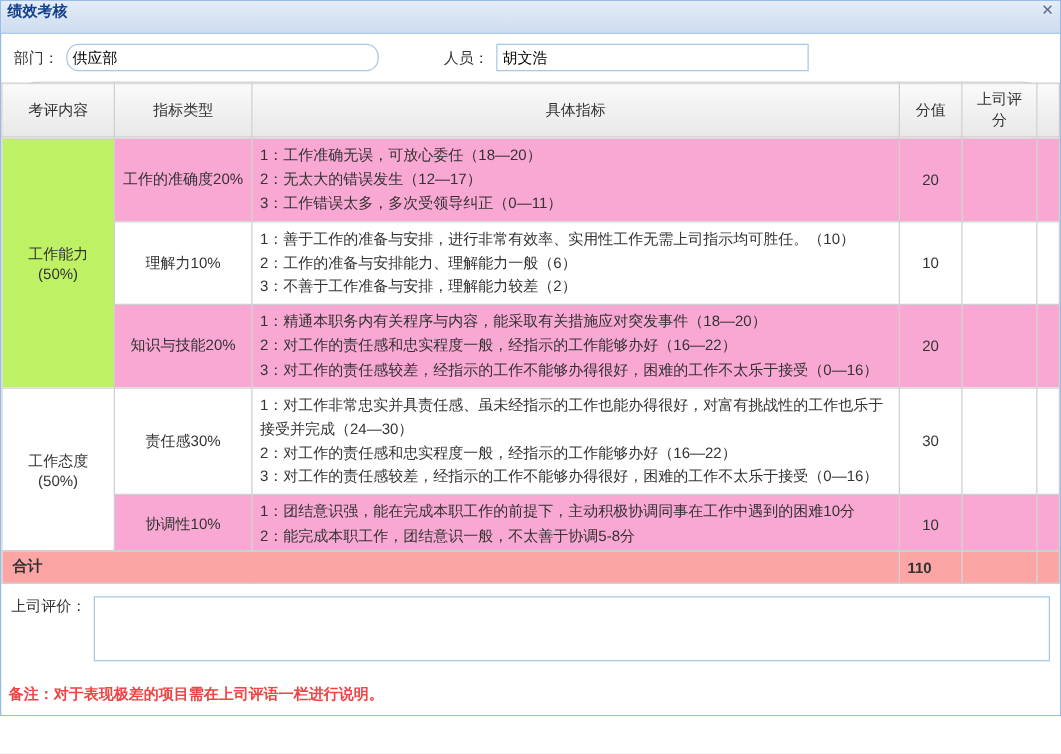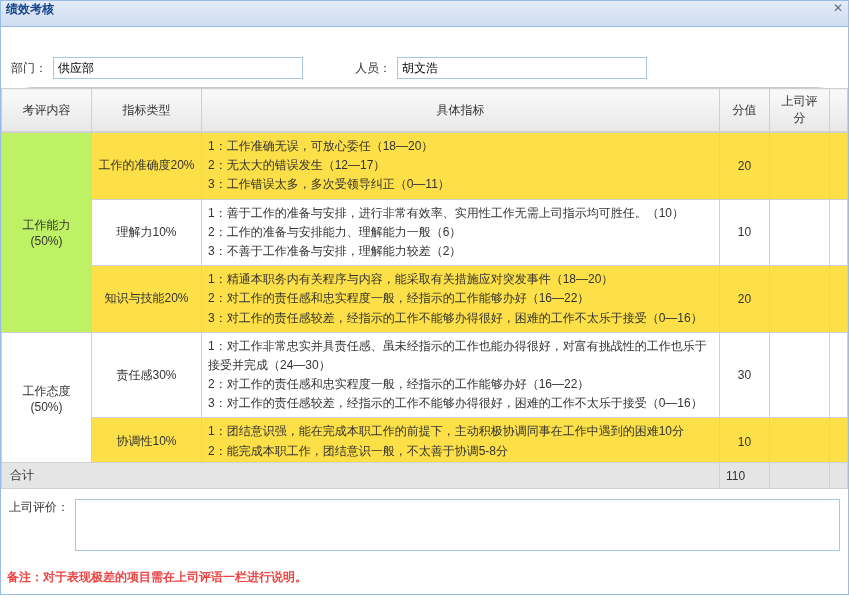--- a/index.html
+++ b/index.html
@@ -4,40 +4,40 @@
 <style>
 * { box-sizing: border-box; margin: 0; padding: 0; }
 body { font-family: "Microsoft YaHei", Arial, sans-serif; font-size: 12px; color: #333; background: #fff; width: 849px; }
 .window { border: 1px solid #99bbe8; background: #fff; }
 .titlebar { background: linear-gradient(#e4ecf7,#cdddf0); height: 26px; display: flex; justify-content: space-between; padding: 0 5px; border-bottom: 1px solid #99bbe8; }
 .titlebar .title { color: #15428b; font-weight: bold; }
 .titlebar .close-x { color: #5a6d84; cursor: pointer; font-family: Arial; }
 .toolbar { background: linear-gradient(#f0f4fa,#d9e7f8); height: 28px; display: flex; align-items: center; padding: 0 8px; gap: 16px; border-bottom: 1px solid #99bbe8; }
 .tbtn { display: flex; align-items: center; gap: 4px; cursor: pointer; color: #333; }
 .tbtn svg { width: 16px; height: 16px; }
-.formrow { display: flex; align-items: center; padding: 8px 10px; gap: 6px; margin-top: 22px; }
+.formrow { display: flex; align-items: center; padding: 8px 10px; gap: 6px; }
 .formrow .lbl { color: #333; }
 .formrow input { border: 1px solid #a6c8e4; height: 22px; padding: 0 4px; font-size: 12px; }
-.inp-dept { width: 250px; }
+.inp-dept { width: 250px; border-radius: 10px; }
 .inp-person { width: 250px; }
 .spacer { width: 40px; }
 .grid { border-top: 1px solid #c8c8c8; border-radius: 32px; }
 table { border-collapse: collapse; width: 100%; table-layout: fixed; }
 th, td { border: 1px solid #d0d0d0; padding: 4px 6px; vertical-align: middle; }
 th { background: linear-gradient(#fafafa,#e8e8e8); text-align: center; font-weight: normal; color: #333; height: 26px; }
 .col-cat { width: 90px; text-align: center; }
 .col-type { width: 110px; text-align: center; }
 .col-detail { }
 .col-score { width: 50px; text-align: center; }
 .col-mgr { width: 60px; text-align: center; }
 .col-end { width: 18px; }
 tbody td { background: #fff; }
-tbody tr.alt td { background: #fde047; }
+tbody tr.alt td { background: #f9a8d4; }
 .detail-line { line-height: 1.6; }
-.total-row td { font-weight: normal; background: #e5e5e5; }
+.total-row td { font-weight: bold; background: #fca5a5; }
 .total-label { text-align: left; padding-left: 8px; }
 .comment-area { padding: 10px 8px; display: flex; align-items: flex-start; gap: 6px; }
 .comment-area textarea { flex: 1; height: 52px; border: 1px solid #a6c8e4; resize: none; padding: 4px; font-size: 12px; }
 .note { padding: 8px 6px; font-weight: bold; color: #ef4444; }
 .scrollwrap { max-height: 330px; overflow: hidden; position: relative; }
 </style>
 </head>
 <body>
 
 <div class="window">

